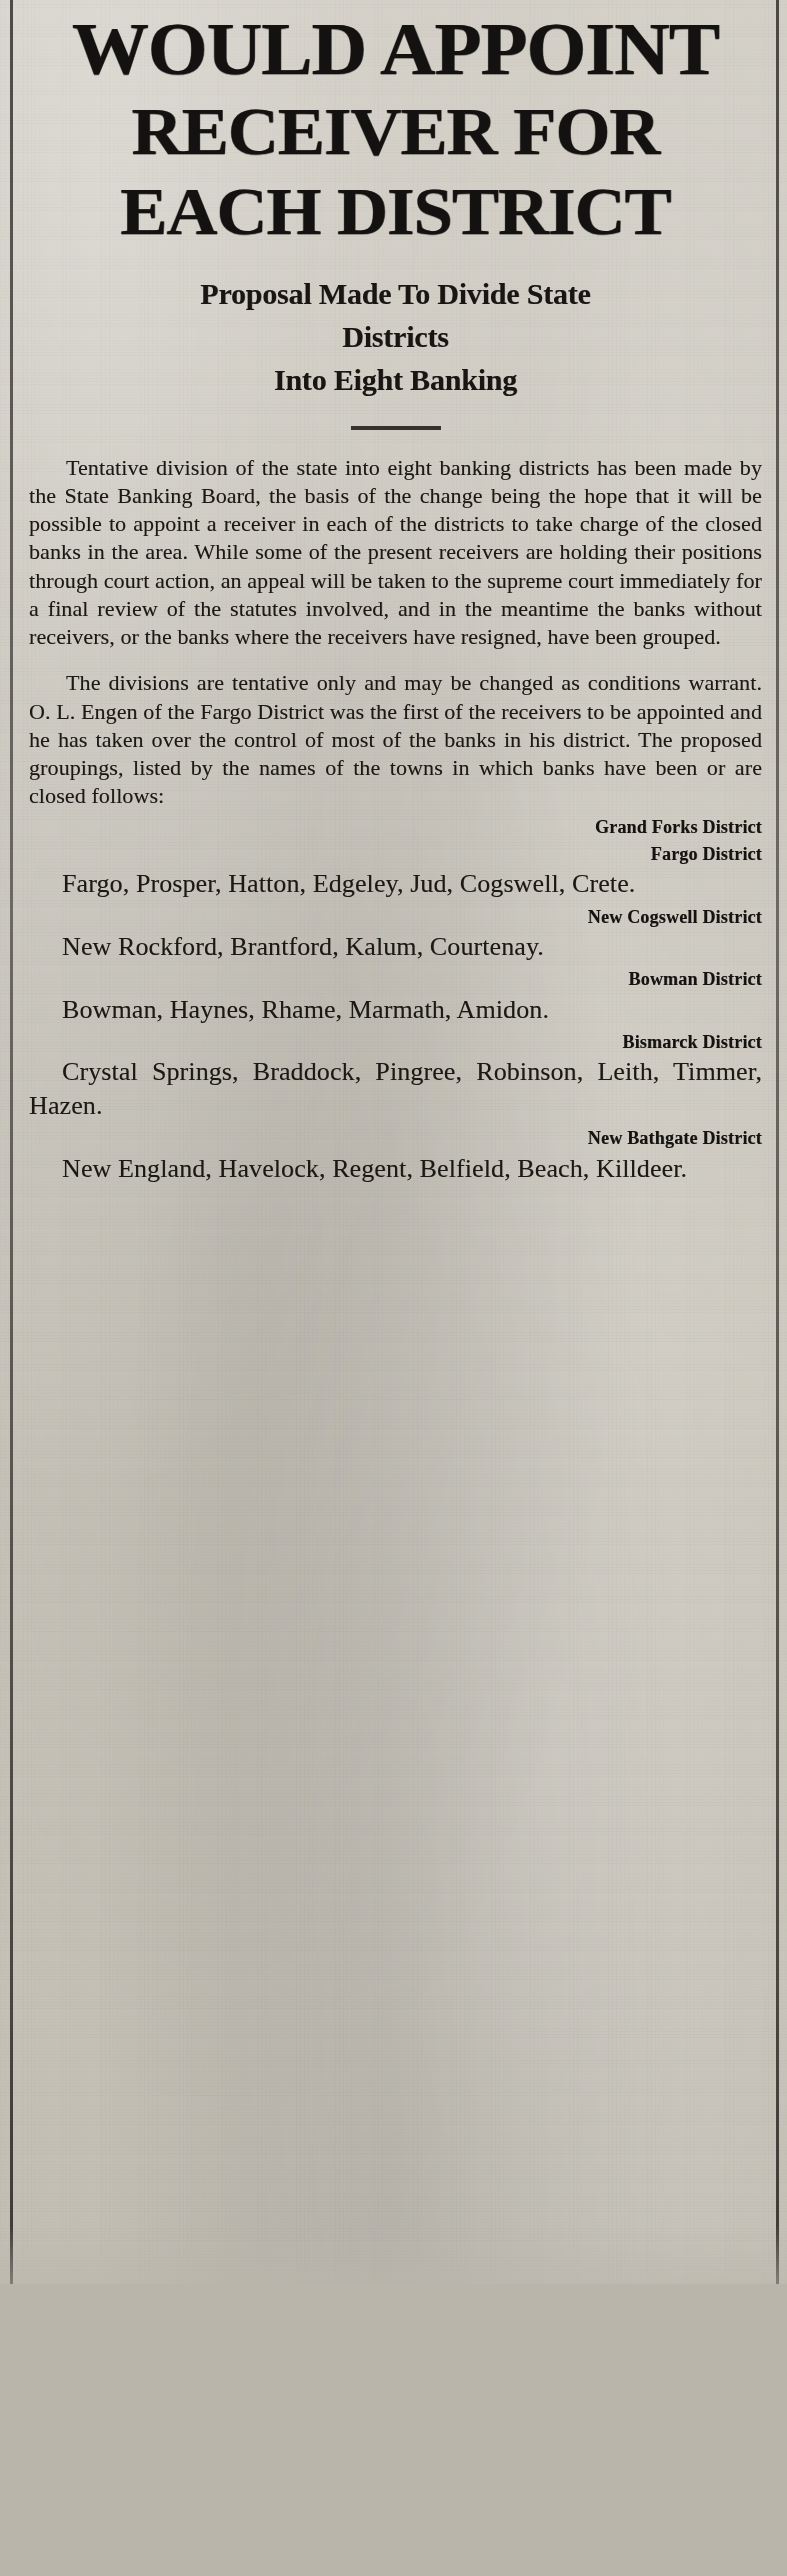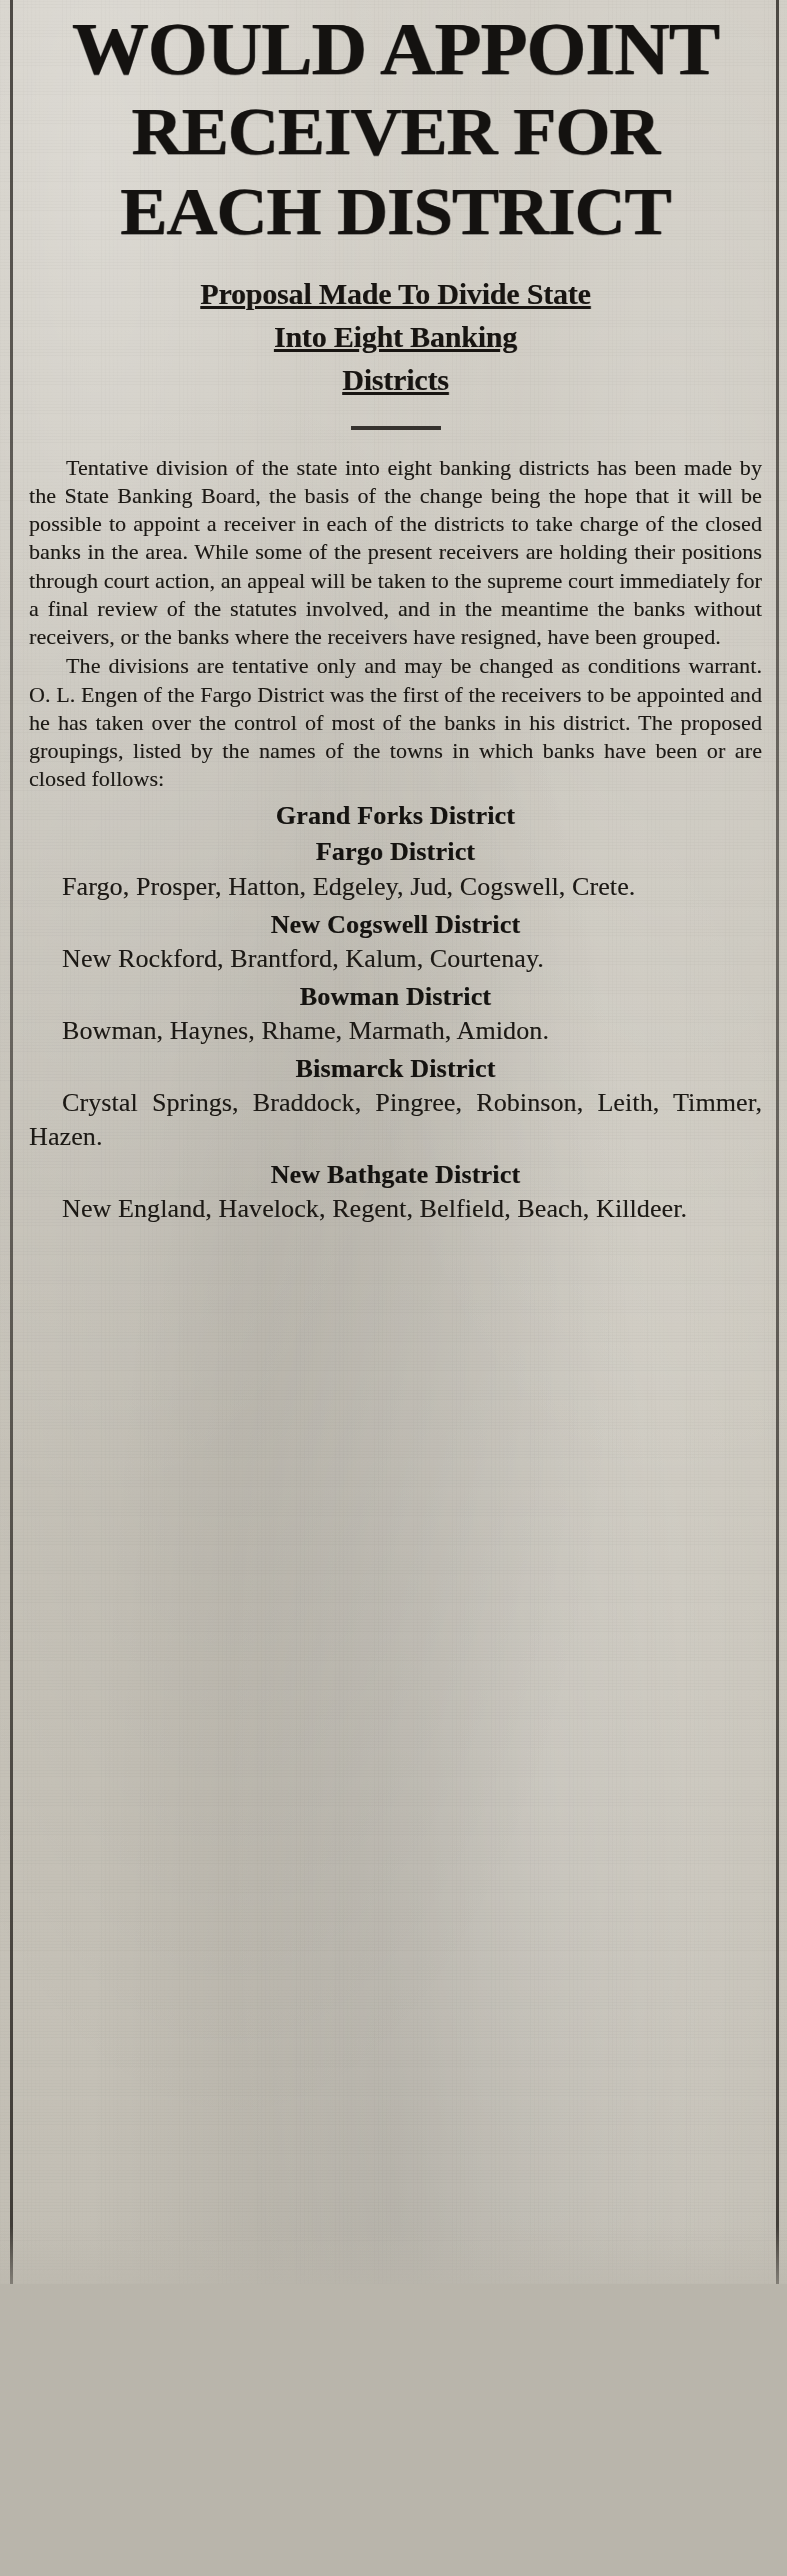--- a/index.html
+++ b/index.html
@@ -84,21 +84,20 @@
   
   .deck {
     text-align: center;
     font-weight: bold;
     font-size: 30px;
     line-height: 1.42;
     margin-top: 29px;
     letter-spacing: -0.2px;
     color: #181512;
     text-shadow: 0.4px 0 0 rgba(20,18,16,0.4);
-    text-decoration: underline;
   }
   .deck span { display: block; }
 
   .divider {
     width: 90px;
     height: 3.9px;
     background: #201d19;
     margin: 25px auto 23.4px auto;
     opacity: 0.88;
   }
@@ -108,27 +107,27 @@
     margin: 0;
     font-size: 22px;
     line-height: 1.285;
     text-align: justify;
     text-justify: inter-word;
     color: #1c1915;
     letter-spacing: 0.1px;
     text-shadow: 0.3px 0 0 rgba(25,22,18,0.35);
   }
   .body p.indent { text-indent: 37px; }
-  .body p + p { margin-top: 1px; }
+  .body p + p { margin-top: 18px; }
 
   
   .dist-head {
-    text-align: center;
+    text-align: right;
     font-weight: bold;
-    font-size: 26px;
+    font-size: 18px;
     line-height: 1.2;
     margin: 5.8px 0 1.9px 0;
     color: #151310;
     letter-spacing: 0.2px;
     text-shadow: 0.4px 0 0 rgba(20,18,16,0.45);
   }
   .dist-body {
     margin: 0;
     font-size: 26px;
     line-height: 1.285;
@@ -157,22 +156,22 @@
   <div class="inner">
 
     <div class="headline">
       <span class="hl hl-1">WOULD APPOINT</span>
       <span class="hl hl-2">RECEIVER FOR</span>
       <span class="hl hl-3">EACH DISTRICT</span>
     </div>
 
     <div class="deck">
       <span>Proposal Made To Divide State</span>
+      <span>Districts</span>
       <span>Into Eight Banking</span>
-      <span>Districts</span>
     </div>
 
     <div class="divider"></div>
 
     <div class="body">
       <p class="indent">Tentative division of the state into eight banking districts has been made by the State Banking Board, the basis of the change being the hope that it will be possible to appoint a receiver in each of the districts to take charge of the closed banks in the area. While some of the present receivers are holding their positions through court action, an appeal will be taken to the supreme court immediately for a final review of the statutes involved, and in the meantime the banks without receivers, or the banks where the receivers have resigned, have been grouped.</p>
       <p class="indent">The divisions are tentative only and may be changed as conditions warrant. O. L. Engen of the Fargo District was the first of the receivers to be appointed and he has taken over the control of most of the banks in his district. The proposed groupings, listed by the names of the towns in which banks have been or are closed follows:</p>
     </div>
 
     <div>

